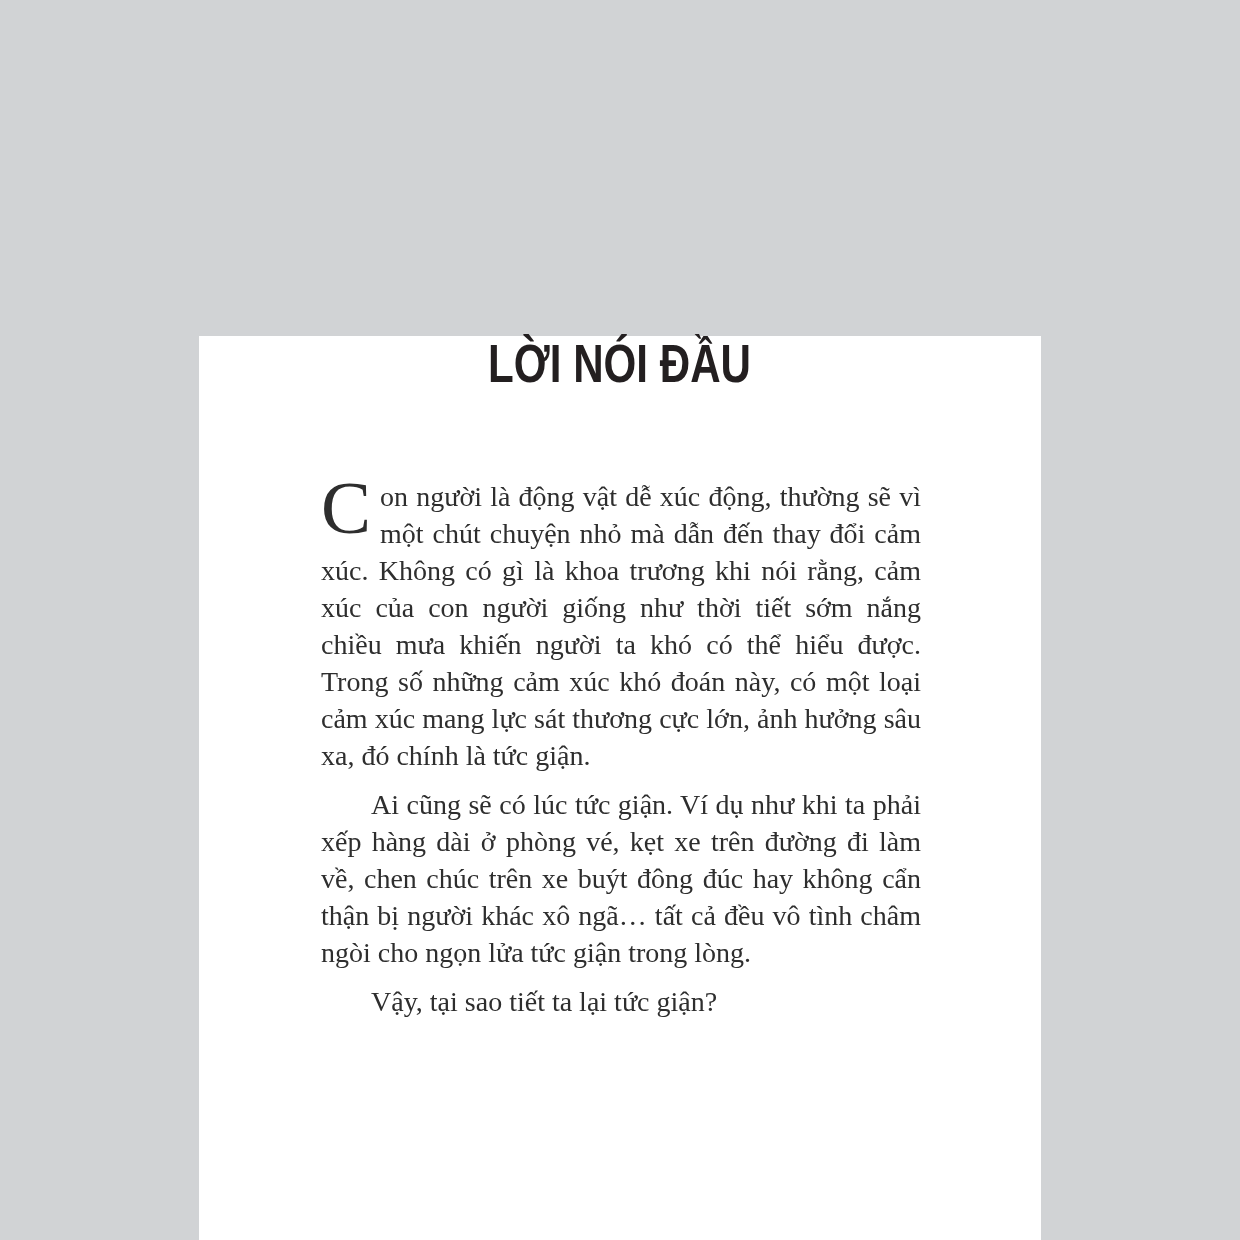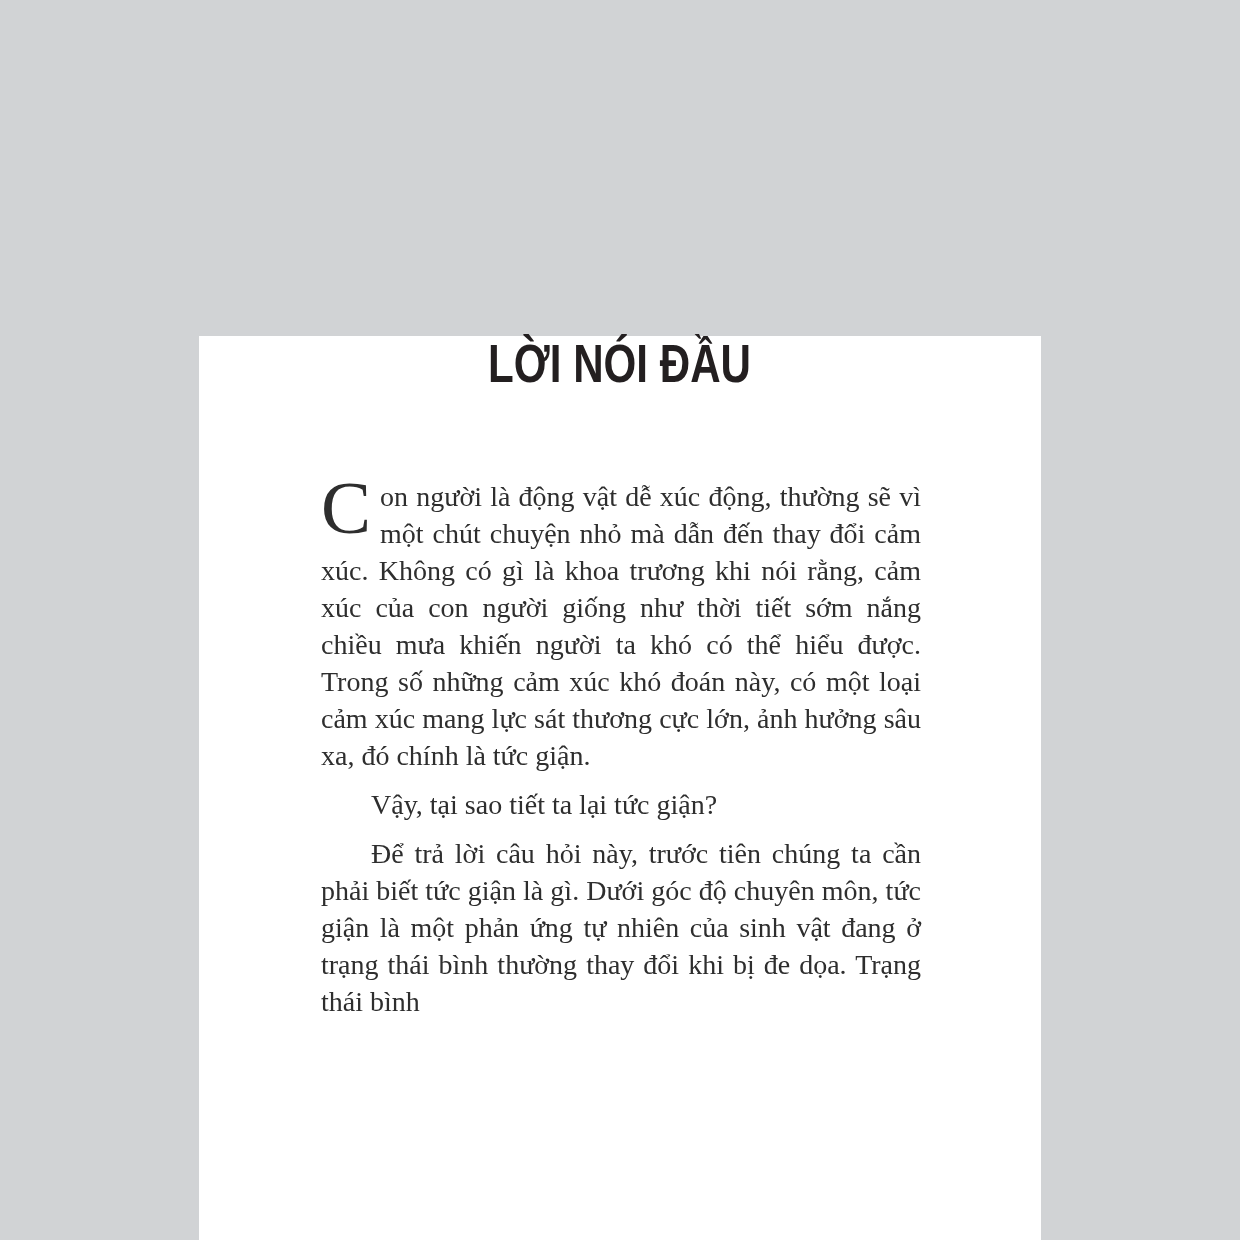--- a/index.html
+++ b/index.html
@@ -63,19 +63,19 @@
 <body>
 
 <div class="page">
 
   <h1 class="chapter-title"><span class="squeeze">LỜI NÓI ĐẦU</span></h1>
 
   <div class="body-text">
 
     <p><span class="dropcap">C</span><span>on người là động vật dễ xúc động, thường sẽ vì một chút chuyện nhỏ mà dẫn đến thay đổi cảm xúc. Không có gì là khoa trương khi nói rằng, cảm xúc của con người giống như thời tiết sớm nắng chiều mưa khiến người ta khó có thể hiểu được. Trong số những cảm xúc khó đoán này, có một loại cảm xúc mang lực sát thương cực lớn, ảnh hưởng sâu xa, đó chính là tức giận.</span></p>
 
+    <p class="indented"><span>Ai cũng sẽ có lúc tức giận. Ví dụ như khi ta phải xếp hàng dài ở phòng vé, kẹt xe trên đường đi làm về, chen chúc trên xe buýt đông đúc hay không cẩn thận bị người khác xô ngã… tất cả đều vô tình châm ngòi cho ngọn lửa tức giận trong lòng.</span></p>
 
     <p class="indented"><span>Vậy, tại sao tiết ta lại tức giận?</span></p>
 
-    <p class="indented"><span>Để trả lời câu hỏi này, trước tiên chúng ta cần phải biết tức giận là gì. Dưới góc độ chuyên môn, tức giận là một phản ứng tự nhiên của sinh vật đang ở trạng thái bình thường thay đổi khi bị đe dọa. Trạng thái bình</span></p>
 
   </div>
 </div>
 
 </body></html>

